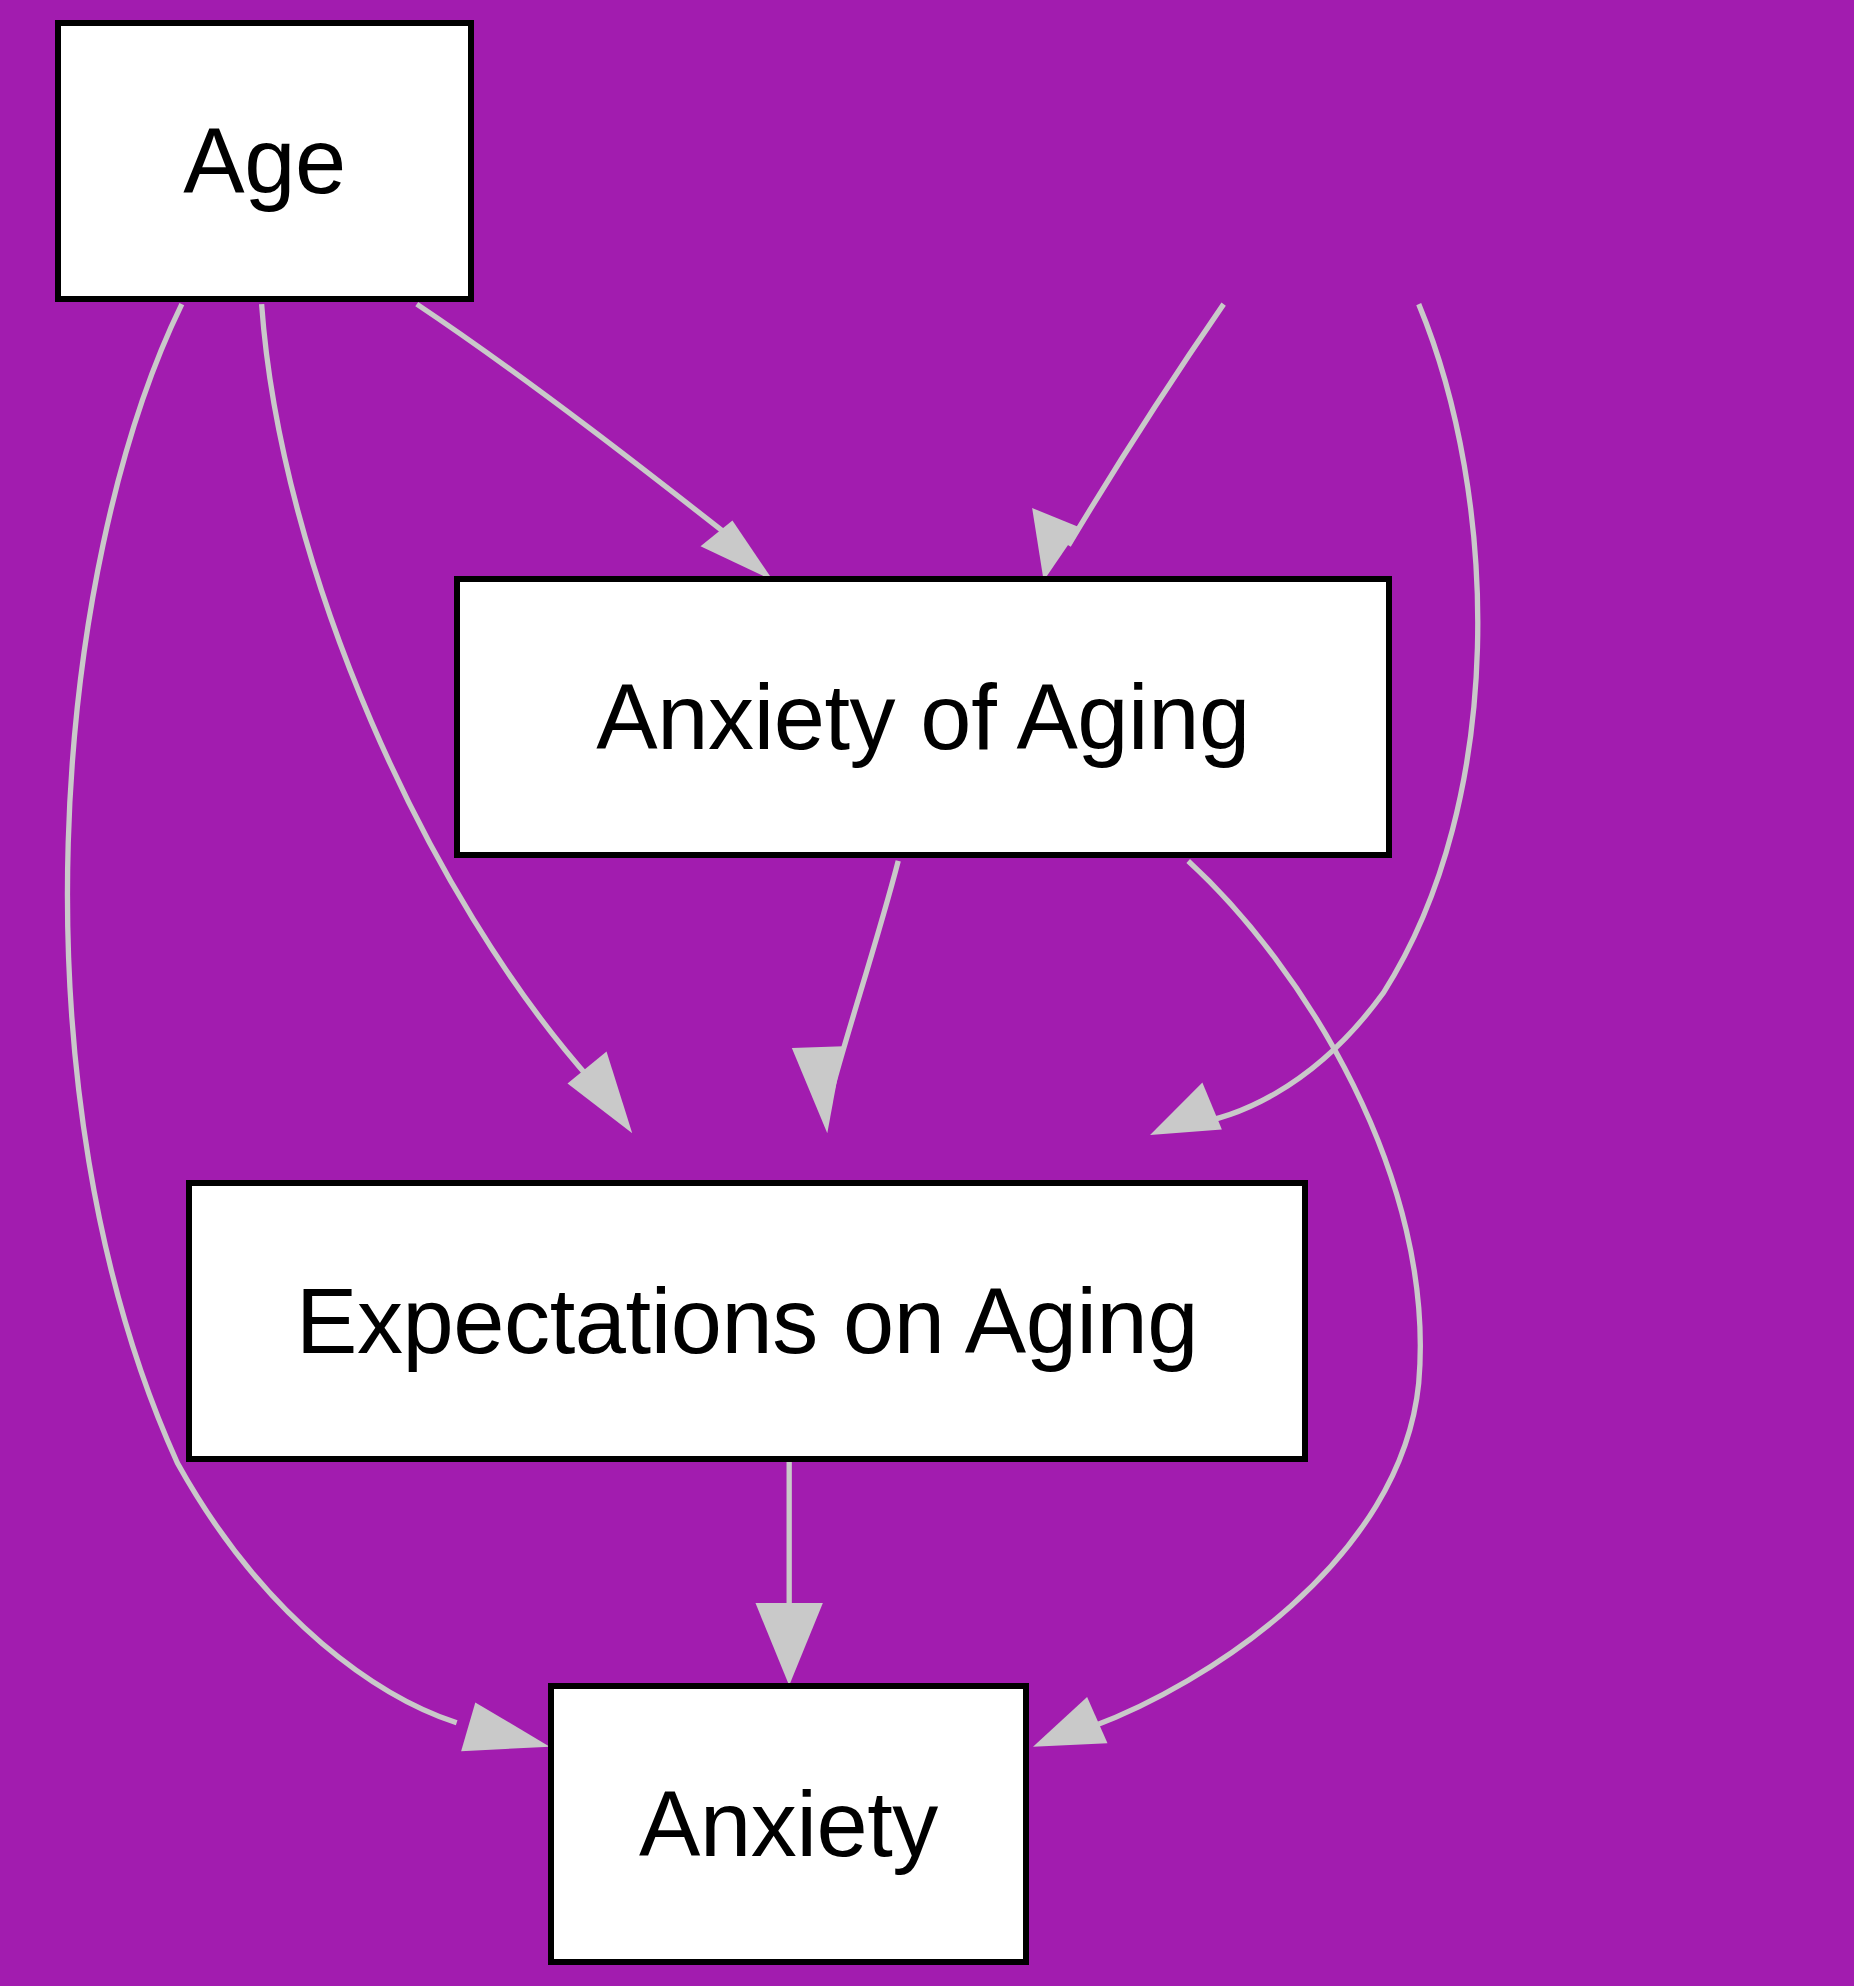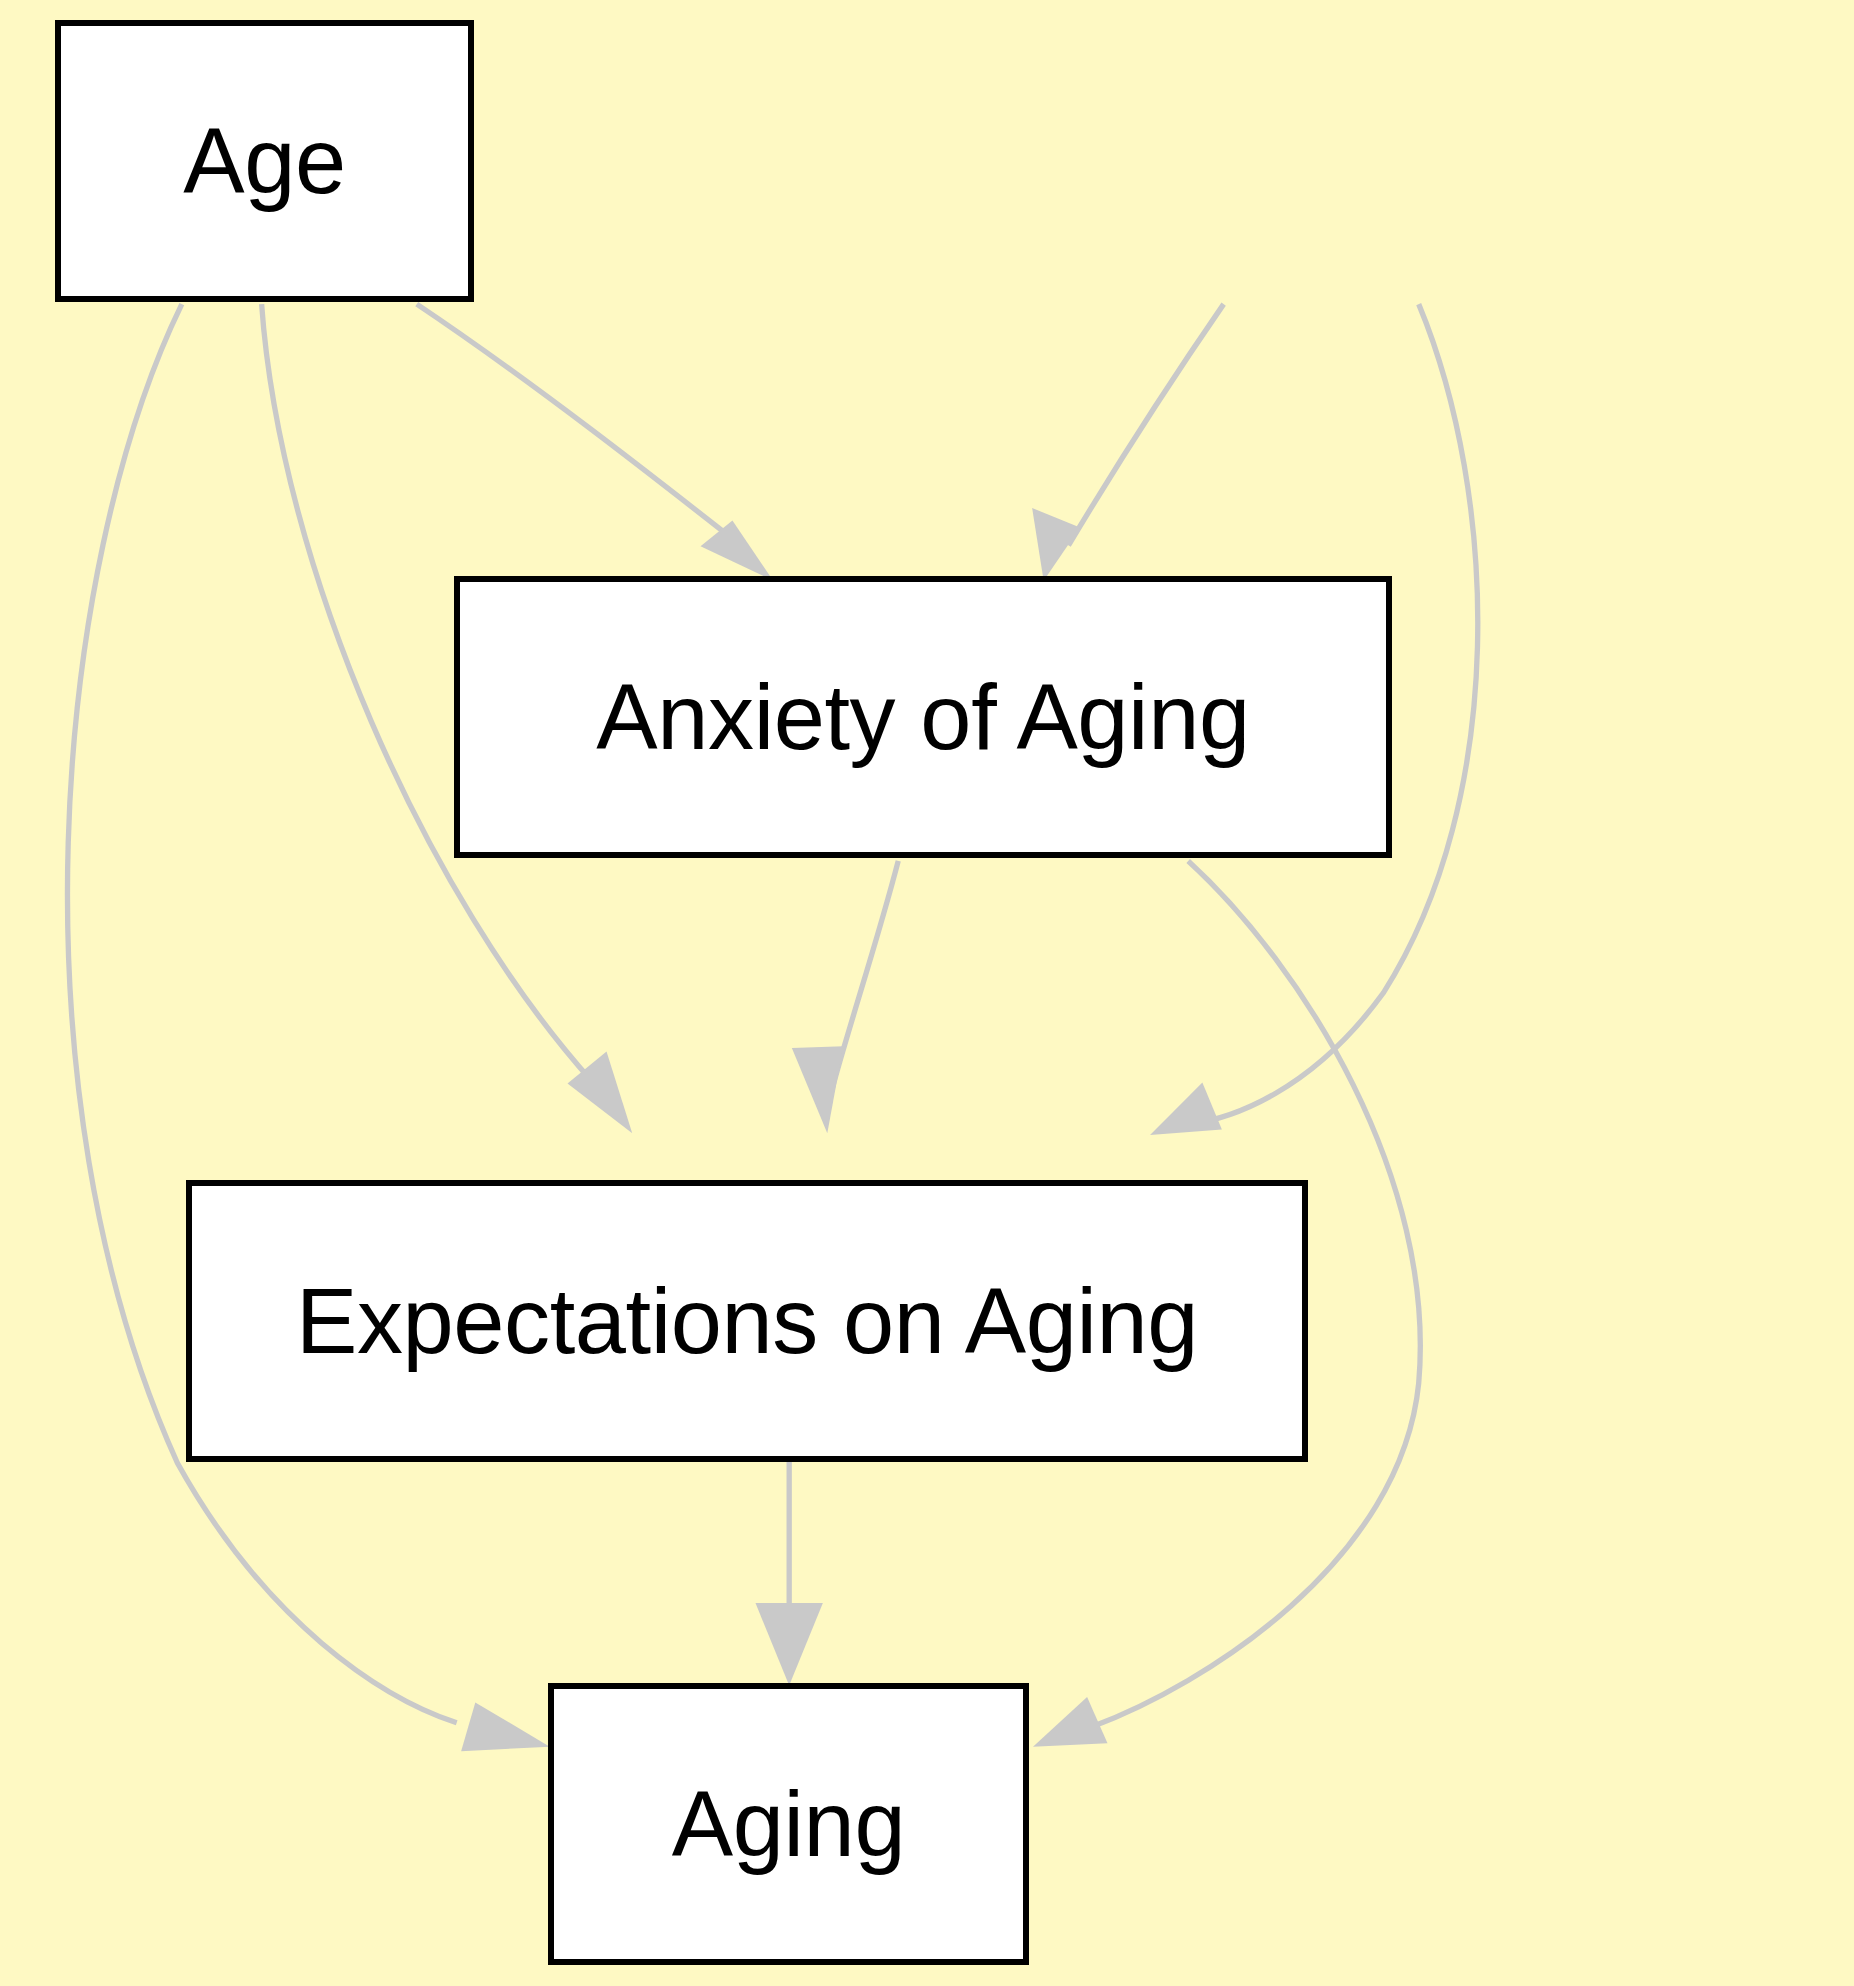--- a/index.html
+++ b/index.html
@@ -7,21 +7,21 @@
     padding: 0;
     background: #ffffff;
   }
   body {
     font-family: "Liberation Sans", sans-serif;
   }
   #diagram-root {
     position: relative;
     width: 1855px;
     height: 1987px;
-    background: #fef9c3;
+    background: #a21caf;
     overflow: hidden;
   }
   #edge-layer {
     position: absolute;
     left: 0;
     top: 0;
     width: 1855px;
     height: 1987px;
   }
   .node {
@@ -99,17 +99,17 @@
 
   <div class="node" style="left:454px; top:576px; width:938px; height:282px;">
     <span class="node-label">Anxiety of Aging</span>
   </div>
 
   <div class="node" style="left:186px; top:1180px; width:1122px; height:282px;">
     <span class="node-label">Expectations on Aging</span>
   </div>
 
   <div class="node" style="left:548px; top:1683px; width:481px; height:282px;">
-    <span class="node-label">Aging</span>
+    <span class="node-label">Anxiety</span>
   </div>
 
 </div>
 
 
 </body></html>

